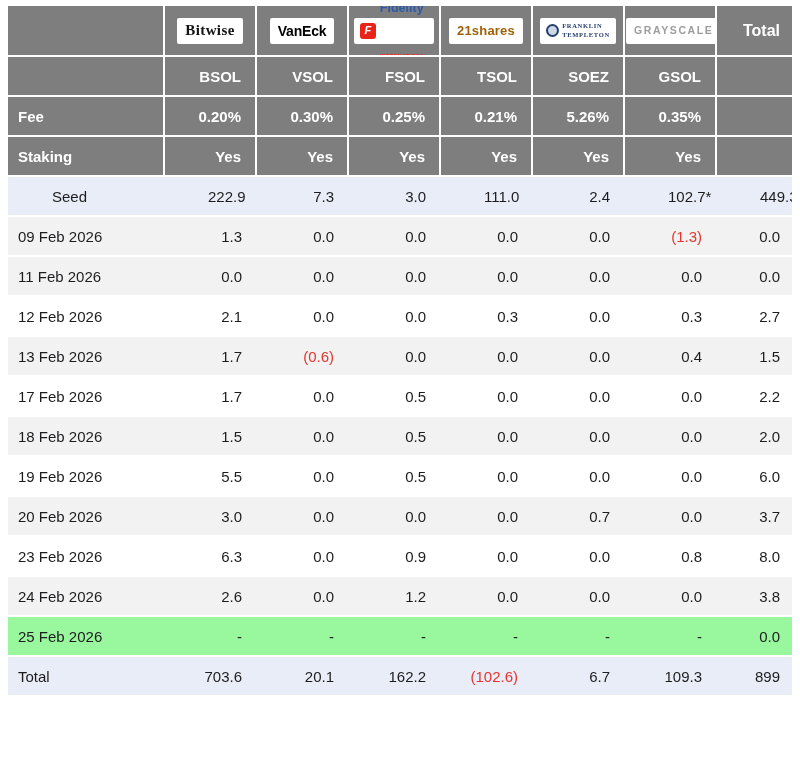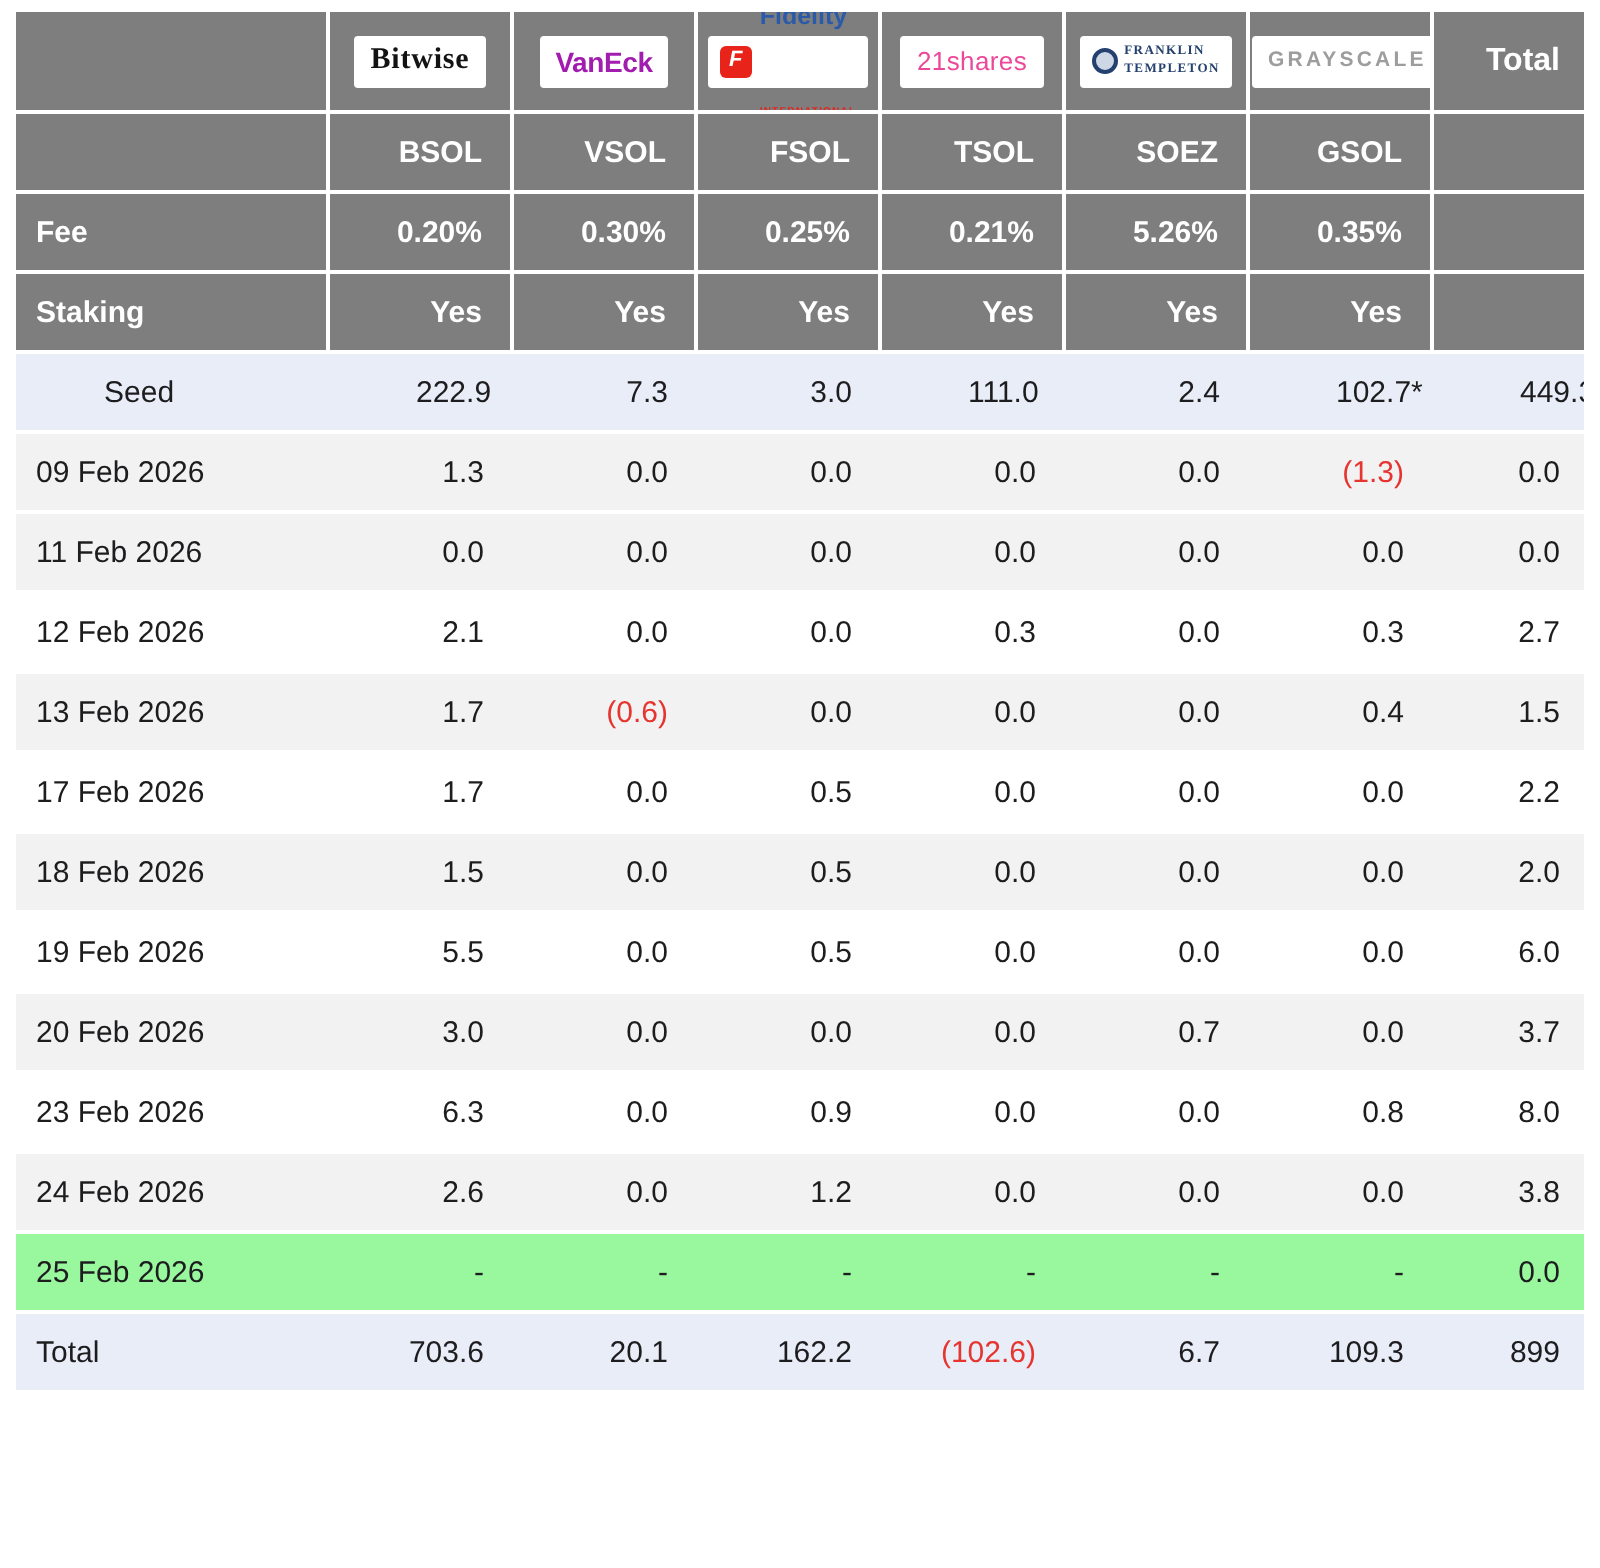--- a/index.html
+++ b/index.html
@@ -36,31 +36,31 @@
   .total-head { font-size: 16px; }
 
   
   .chip {
     display: inline-flex; align-items: center; justify-content: center;
     background: #ffffff; border-radius: 2px;
     height: 26px; padding: 2px 8px; box-sizing: border-box;
     vertical-align: middle; line-height: 1;
   }
   .chip-bitwise  { font-family: "Liberation Serif", serif; color: #131313; font-size: 15px; font-weight: 600; letter-spacing: .4px; }
-  .chip-vaneck   { color: #a21caf; font-size: 14px; font-weight: 800; letter-spacing: -.2px; }
+  .chip-vaneck   { color: #000000; font-size: 14px; font-weight: 800; letter-spacing: -.2px; }
   .chip-fidelity { gap: 4px; padding: 2px 6px; }
   .fid-badge {
     width: 16px; height: 16px; border-radius: 3px; background: #e8231a;
     color: #fff; font-weight: 800; font-size: 11px; font-style: italic;
     display: inline-flex; align-items: center; justify-content: center; flex: 0 0 auto;
   }
   .fid-wrap { display: inline-flex; flex-direction: column; align-items: flex-start; gap: 38px; }
   .fid-name { color: #2a5aa8; font-weight: 800; font-size: 12.5px; line-height: 1.05; }
   .fid-sub  { color: #e8231a; font-size: 5px; letter-spacing: .6px; font-weight: 700; }
-  .chip-21shares { color: #ec4899; font-size: 13px; font-weight: 400; letter-spacing: .2px; }
+  .chip-21shares { color: #a16207; font-size: 13px; font-weight: 700; letter-spacing: .2px; }
   .chip-franklin { gap: 3px; padding: 2px 6px; }
   .ft-seal {
     width: 13px; height: 13px; border-radius: 50%;
     background: #cdd7e6; border: 2px solid #24406e; box-sizing: border-box; flex: 0 0 auto;
   }
   .ft-text { display: inline-flex; flex-direction: column; align-items: flex-start;
     font-family: "Liberation Serif", serif; color: #24406e; font-size: 6.5px;
     letter-spacing: .7px; line-height: 1.25; font-weight: 700; }
   .chip-grayscale { color: #9d9d9d; font-size: 10.5px; font-weight: 600; letter-spacing: 1.6px; }
 

